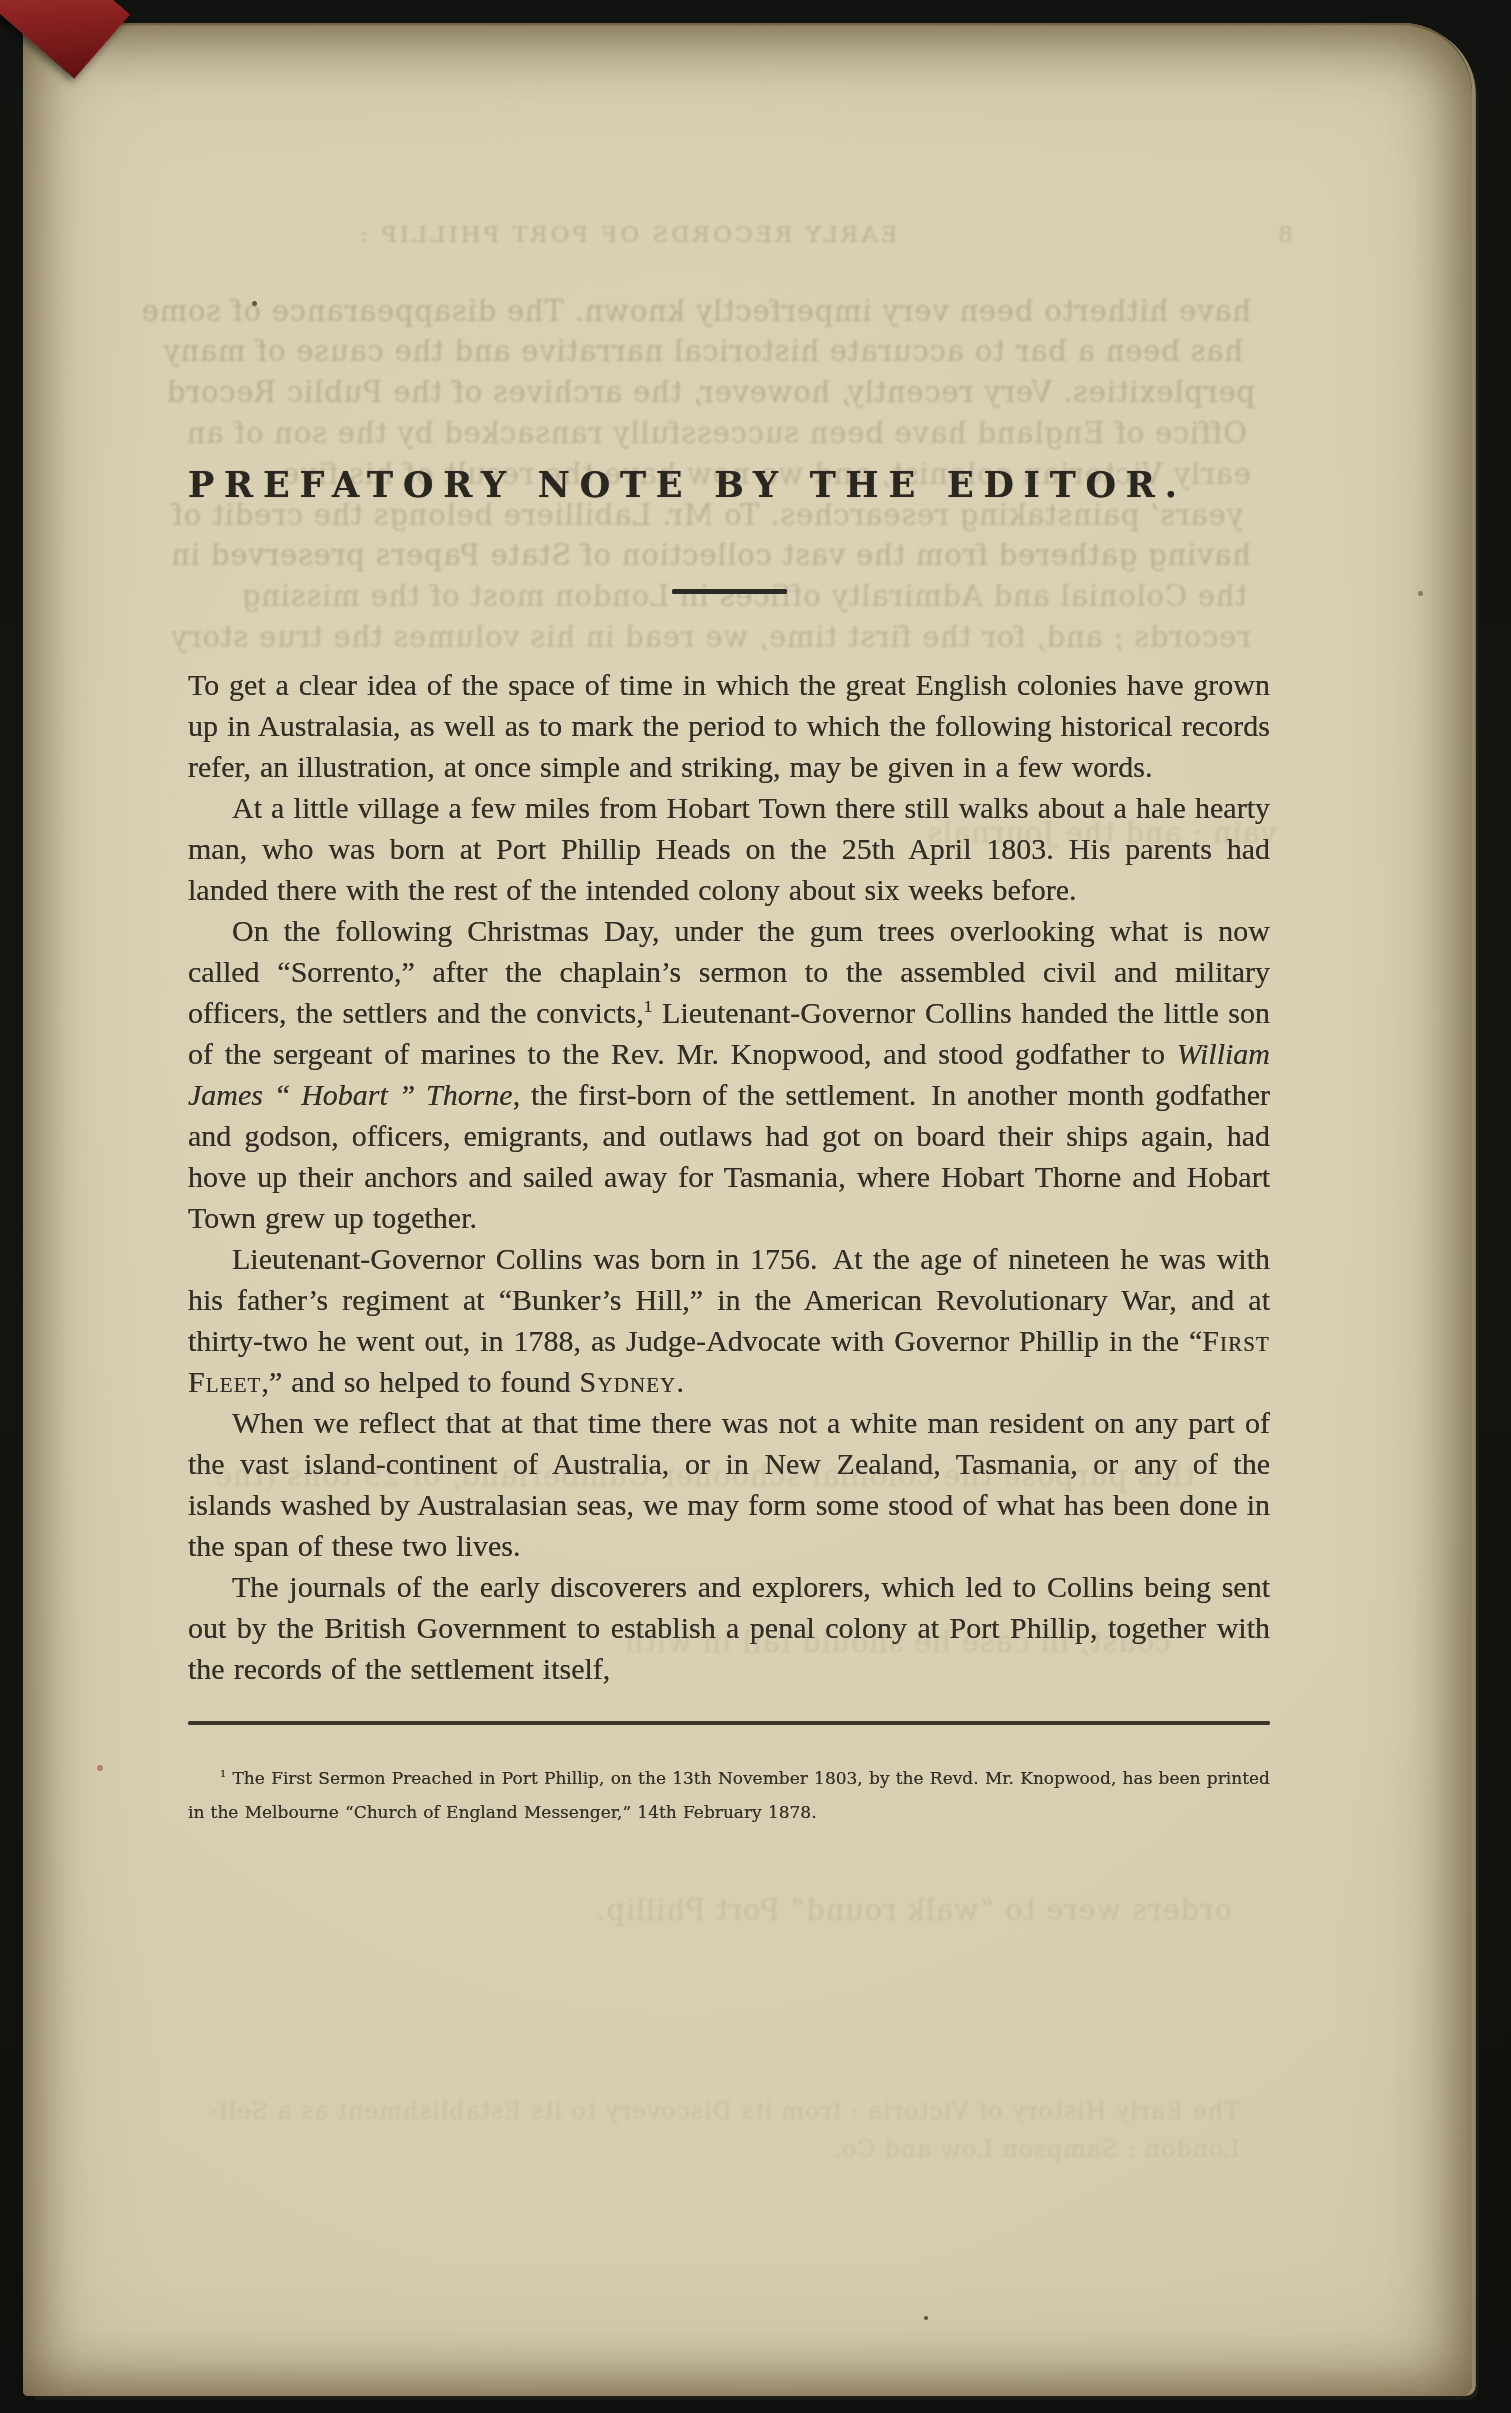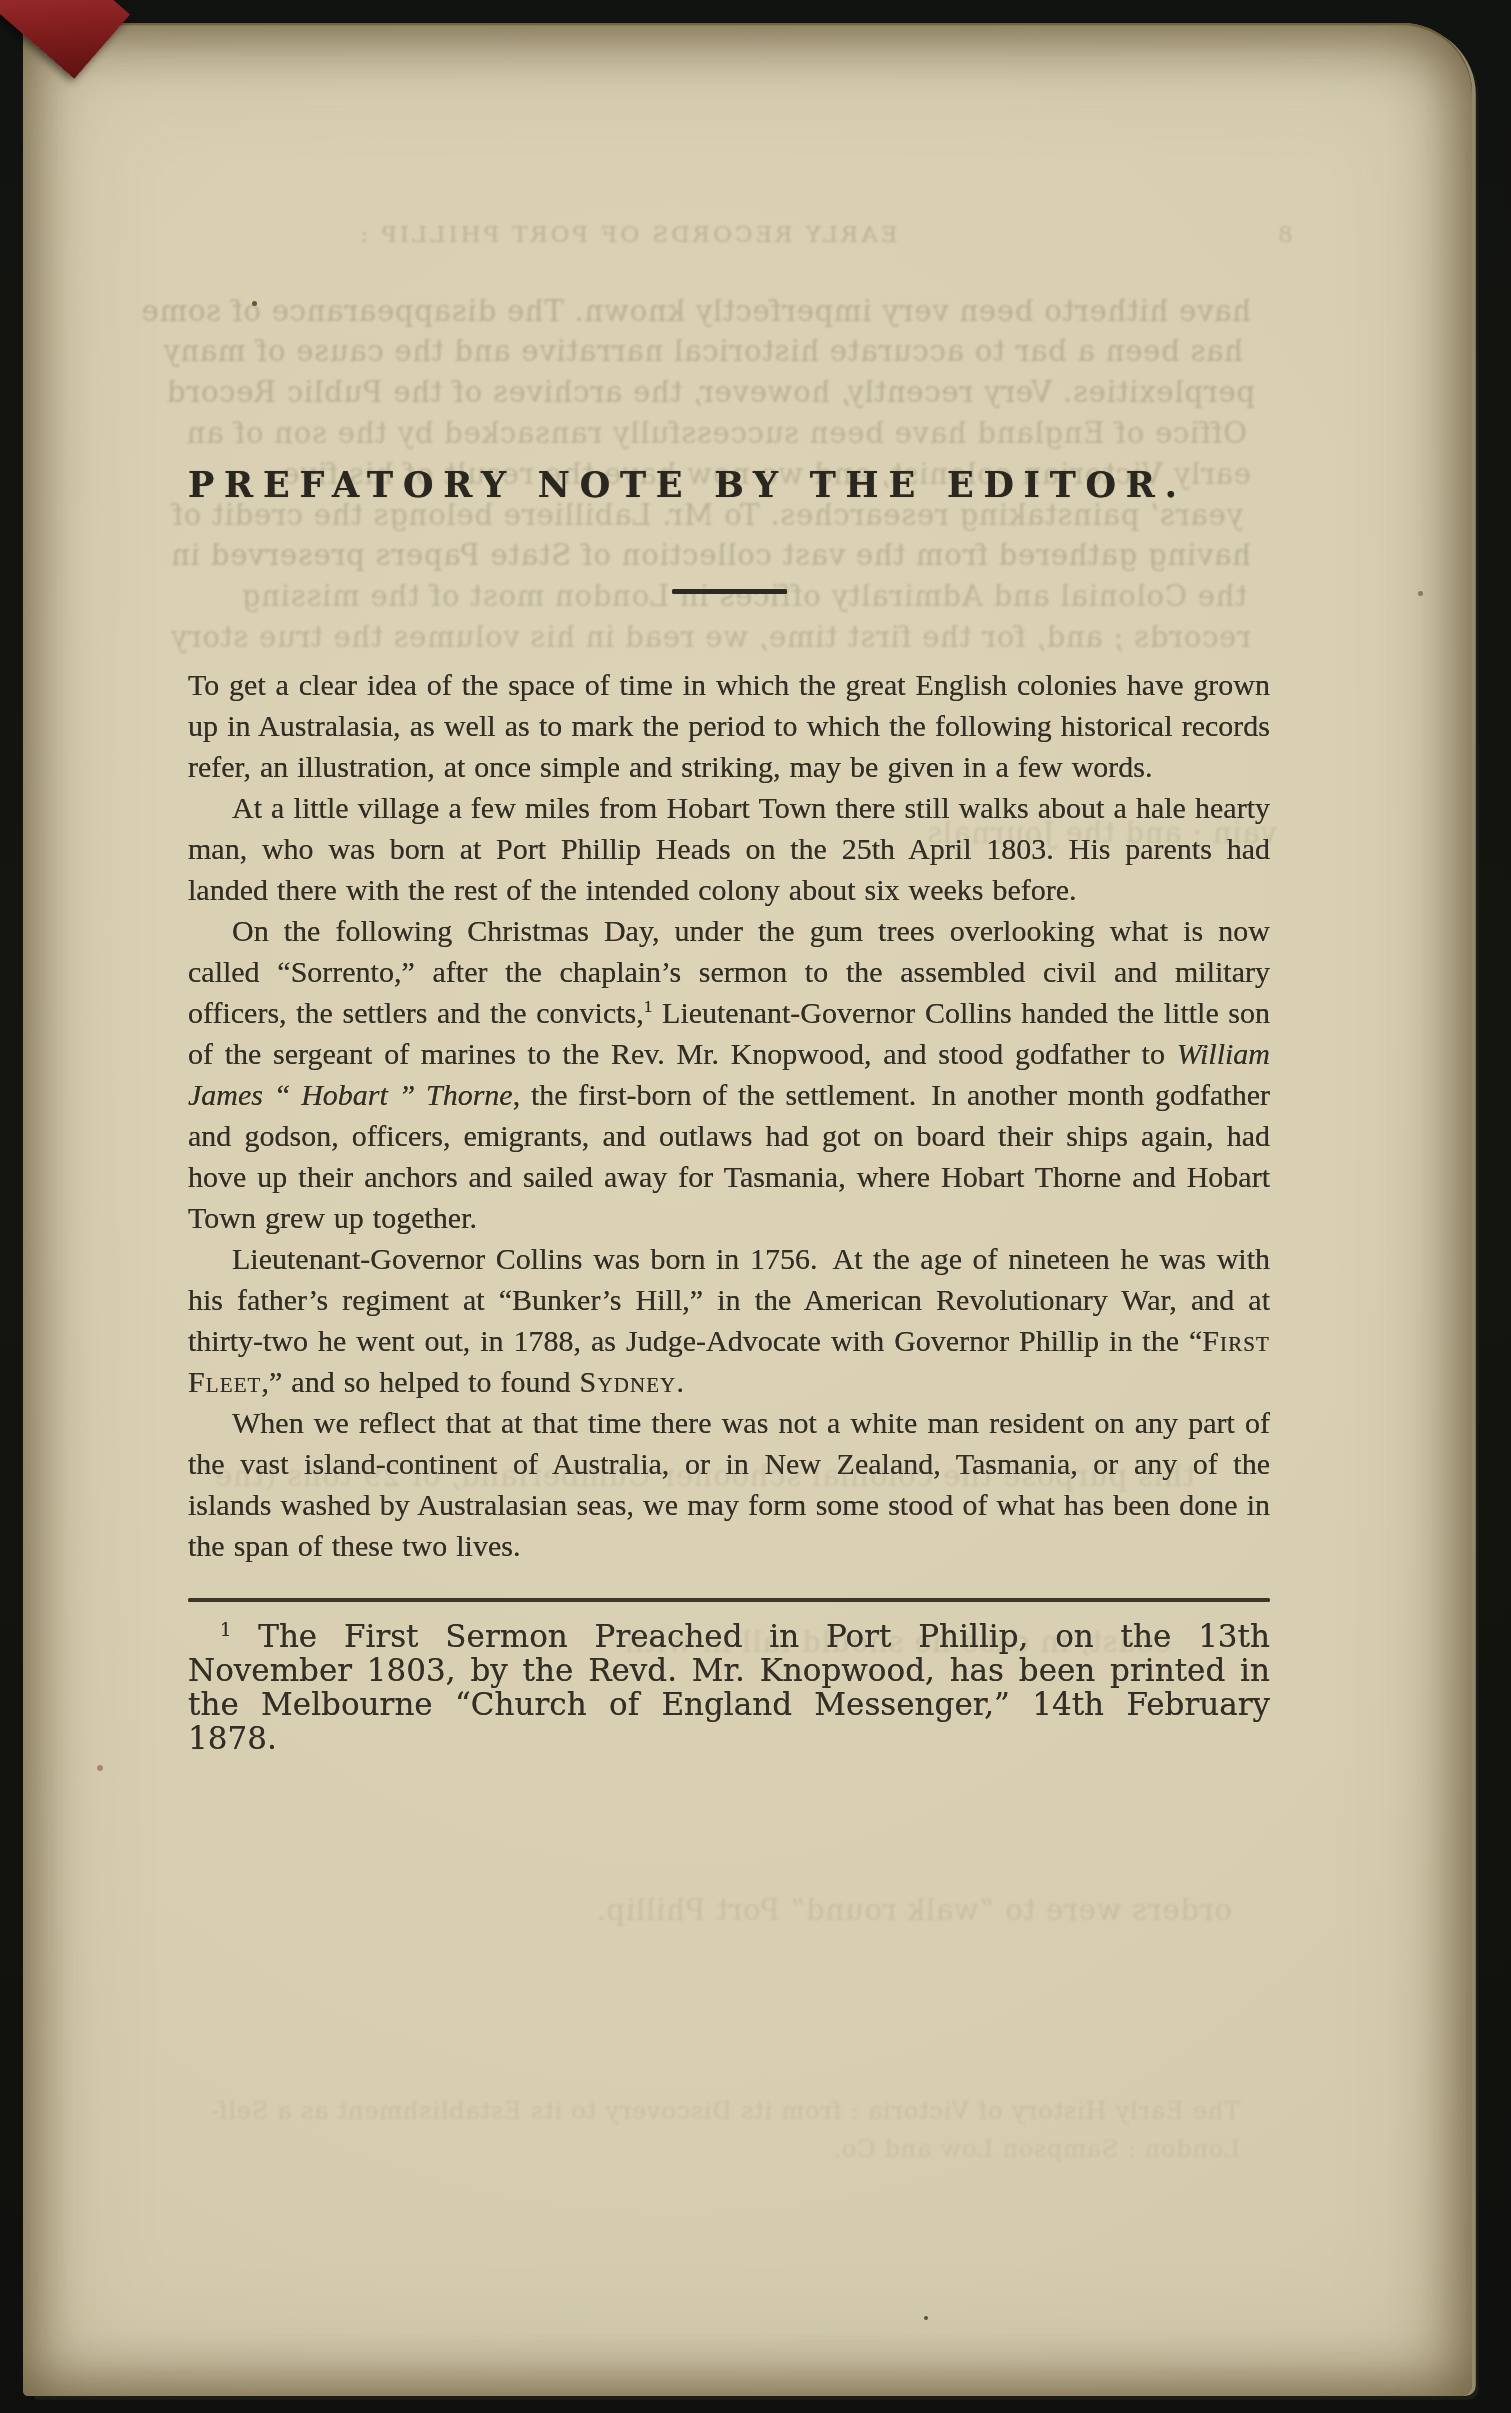--- a/index.html
+++ b/index.html
@@ -43,21 +43,21 @@
   }
   .title-rule{width:115px;height:5.3px;background:#2c2823;margin:85px auto 0;border-radius:1.5px;}
   .body-text{margin-top:70px;font-size:30px;line-height:41px;text-align:justify;color:#322d25;word-spacing:1.5px;text-shadow:0 0 0.5px rgba(50,45,36,.75);}
   .para{margin:0;font-family:Liberation Serif, serif;}
   .para.indent{text-indent:44px;}
   .it{font-style:italic;}
   .sc{font-variant:small-caps;letter-spacing:1.1px;}
   .sup{vertical-align:super;font-size:58%;line-height:0;}
   .foot-rule{margin-top:32px;width:100%;height:3.8px;background:#3b352b;border-radius:1.5px;}
   .footnote{
-    margin:17px 0 0;font-size:31px;line-height:34px;text-align:justify;
+    margin:36px 0 0;font-size:17px;line-height:34px;text-align:justify;
     color:#332e26;text-indent:32px;word-spacing:0.8px;text-shadow:0 0 0.4px rgba(50,45,36,.7);
   }
   .speck{position:absolute;border-radius:50%;z-index:2;}
   .speck1{left:229px;top:278px;width:5.3px;height:5.3px;background:#6f5428;}
   .speck2{left:1395px;top:568px;width:4.5px;height:4.5px;background:#8b7b55;}
   .speck3{left:901px;top:2293px;width:3.8px;height:3.8px;background:#55503e;}
   .speck4{left:74px;top:1742px;width:6px;height:6px;background:rgba(150,70,60,.55);}
 </style>
 </head>
 <body>
@@ -90,19 +90,20 @@
     <span class="speck speck4"></span>
     <div class="content">
       <h1 class="title">PREFATORY NOTE BY THE EDITOR.</h1>
       <div class="title-rule"></div>
       <div class="body-text" id="body-text">
           <p class="para"><span>To get a clear idea of the space of time in which the great English colonies have grown up in Australasia, as well as to mark the period to which the following historical records refer, an illustration, at once simple and striking, may be given in a few words.</span></p>
           <p class="para indent"><span>At a little village a few miles from Hobart Town there still walks about a hale hearty man, who was born at Port Phillip Heads on the 25th April 1803. His parents had landed there with the rest of the intended colony about six weeks before.</span></p>
           <p class="para indent"><span>On the following Christmas Day, under the gum trees overlooking what is now called “Sorrento,” after the chaplain’s sermon to the assembled civil and military officers, the settlers and the convicts,</span><span class="sup">1</span><span> Lieutenant-Governor Collins handed the little son of the sergeant of marines to the Rev. Mr. Knopwood, and stood godfather to </span><span class="it">William James “ Hobart ” Thorne</span><span>, the first-born of the settlement. In another month godfather and godson, officers, emigrants, and outlaws had got on board their ships again, had hove up their anchors and sailed away for Tasmania, where Hobart Thorne and Hobart Town grew up together.</span></p>
           <p class="para indent"><span>Lieutenant-Governor Collins was born in 1756. At the age of nineteen he was with his father’s regiment at “Bunker’s Hill,” in the American Revolutionary War, and at thirty-two he went out, in 1788, as Judge-Advocate with Governor Phillip in the “</span><span class="sc">First Fleet</span><span>,” and so helped to found </span><span class="sc">Sydney</span><span>.</span></p>
           <p class="para indent"><span>When we reflect that at that time there was not a white man resident on any part of the vast island-continent of Australia, or in New Zealand, Tasmania, or any of the islands washed by Australasian seas, we may form some stood of what has been done in the span of these two lives.</span></p>
+          <p class="para indent"><span>The journals of the early discoverers and explorers, which led to Collins being sent out by the British Government to establish a penal colony at Port Phillip, together with the records of the settlement itself,</span></p>
         </div>
       <div class="foot-rule"></div>
       <p class="footnote" id="footnote"><span class="sup">1</span><span> The First Sermon Preached in Port Phillip, on the 13th November 1803, by the Revd. Mr. Knopwood, has been printed in the Melbourne “Church of England Messenger,” 14th February 1878.</span></p>
     </div>
   </div>
 </div>
 
 
 </body></html>

